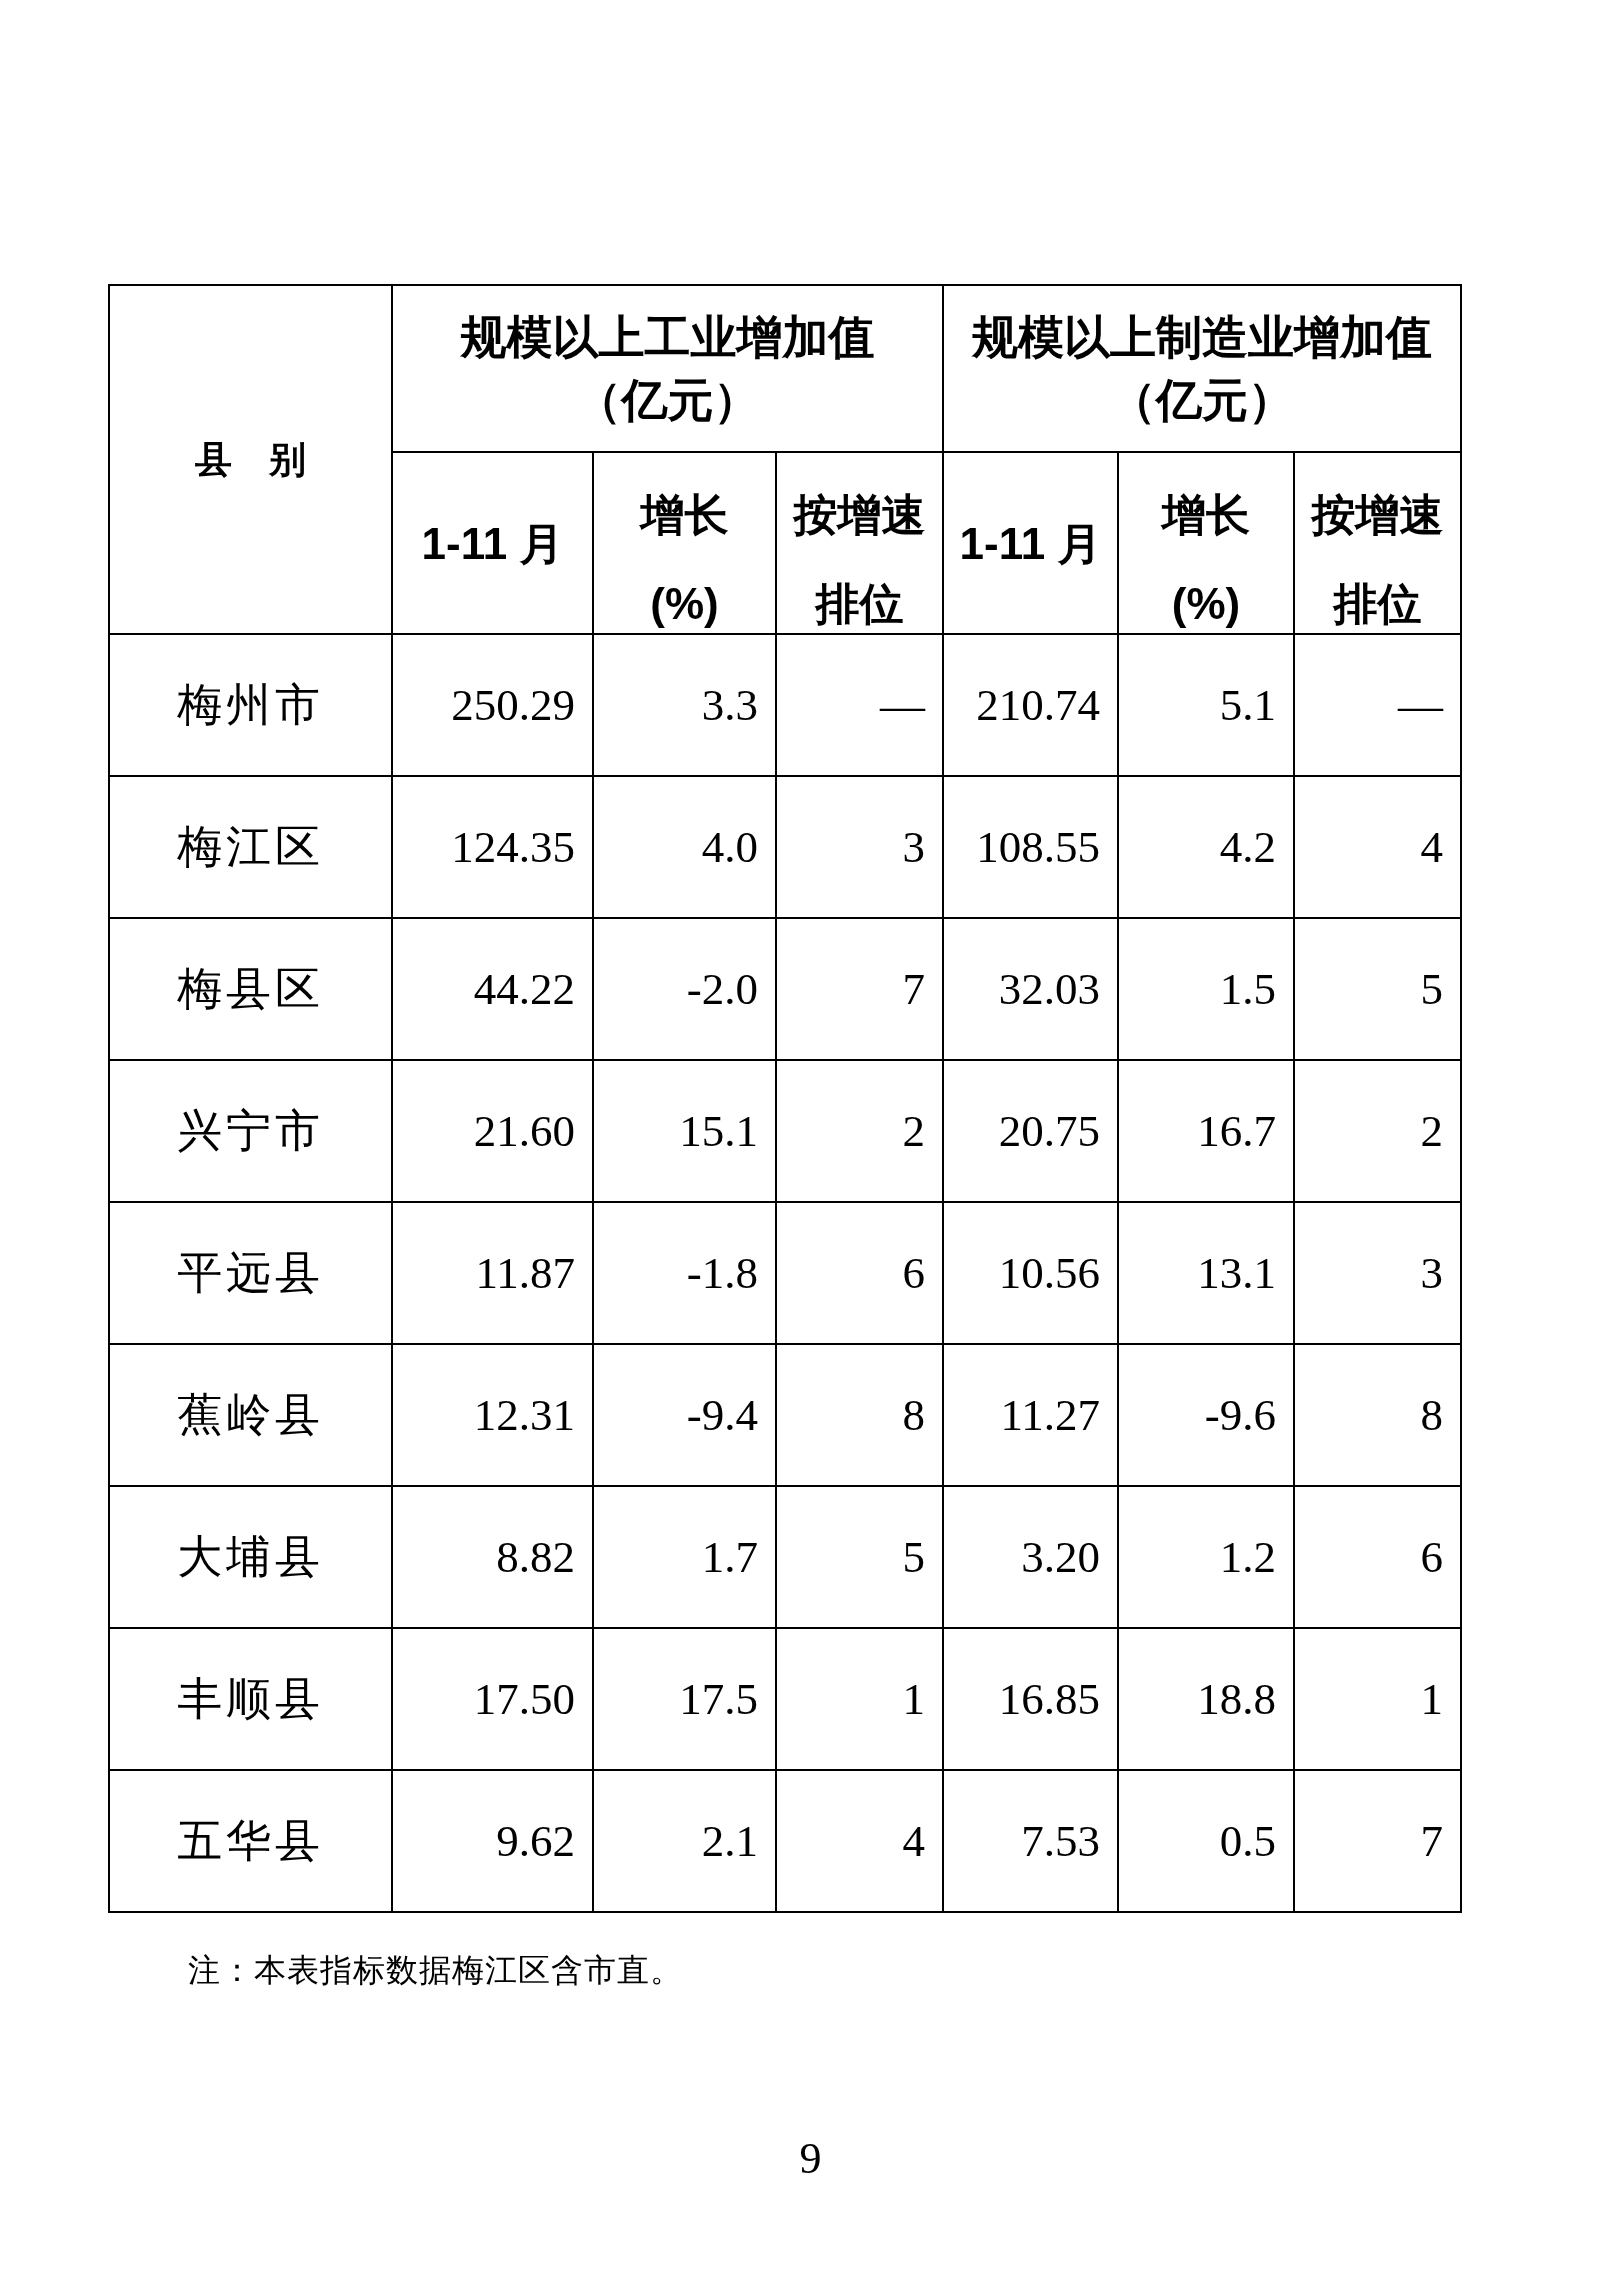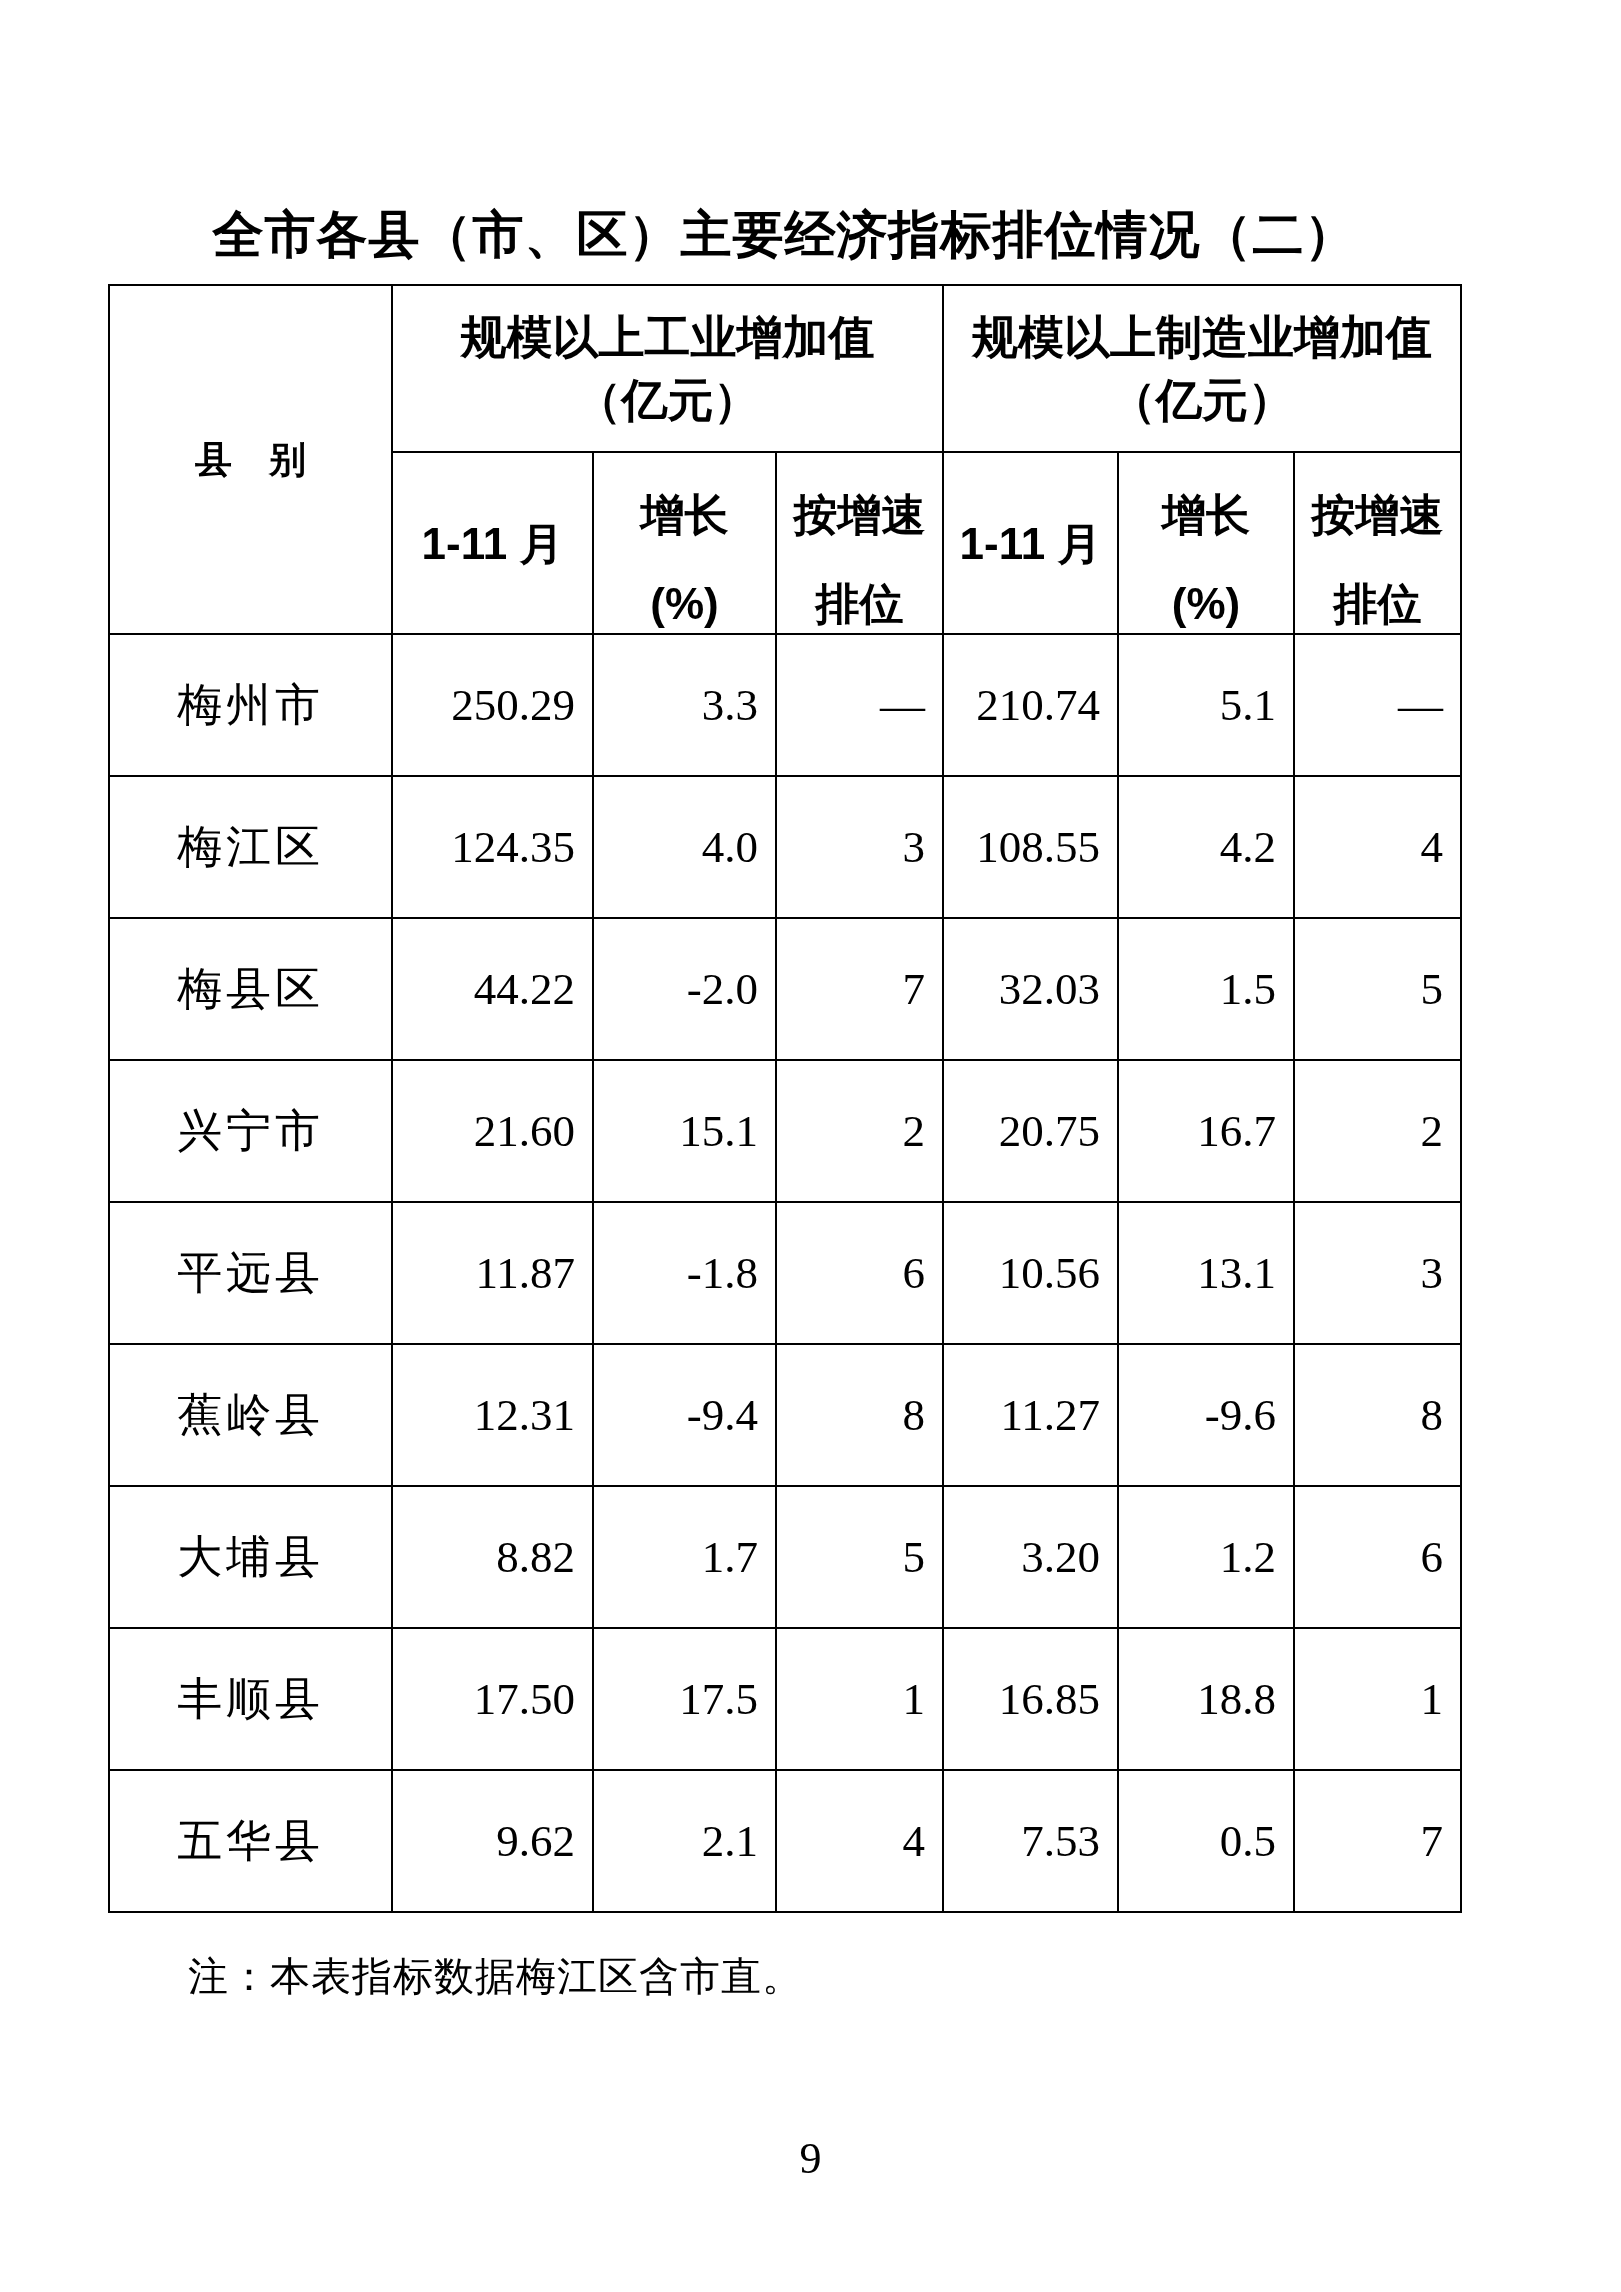--- a/index.html
+++ b/index.html
@@ -83,38 +83,37 @@
   td.num {
     font-size: 45px;
     text-align: right;
     vertical-align: middle;
     padding-right: 17px;
   }
   .table-note {
     position: absolute;
     left: 188px;
     top: 1949px;
-    font-size: 40px;
+    font-size: 32px;
     letter-spacing: 1px;
   }
   .page-number {
     position: absolute;
     left: 0;
     top: 2133px;
     width: 1621px;
     text-align: center;
     font-size: 44px;
   }
 </style>
 </head>
 <body>
 
 <div class="page">
 
-  <div class="doc-title">全市各县（市、区）主要经济指标排位情况（二）</div>
 
   <table class="econ">
     <colgroup>
       <col style="width:283px">
       <col style="width:201px">
       <col style="width:183px">
       <col style="width:167px">
       <col style="width:175px">
       <col style="width:176px">
       <col style="width:167px">

